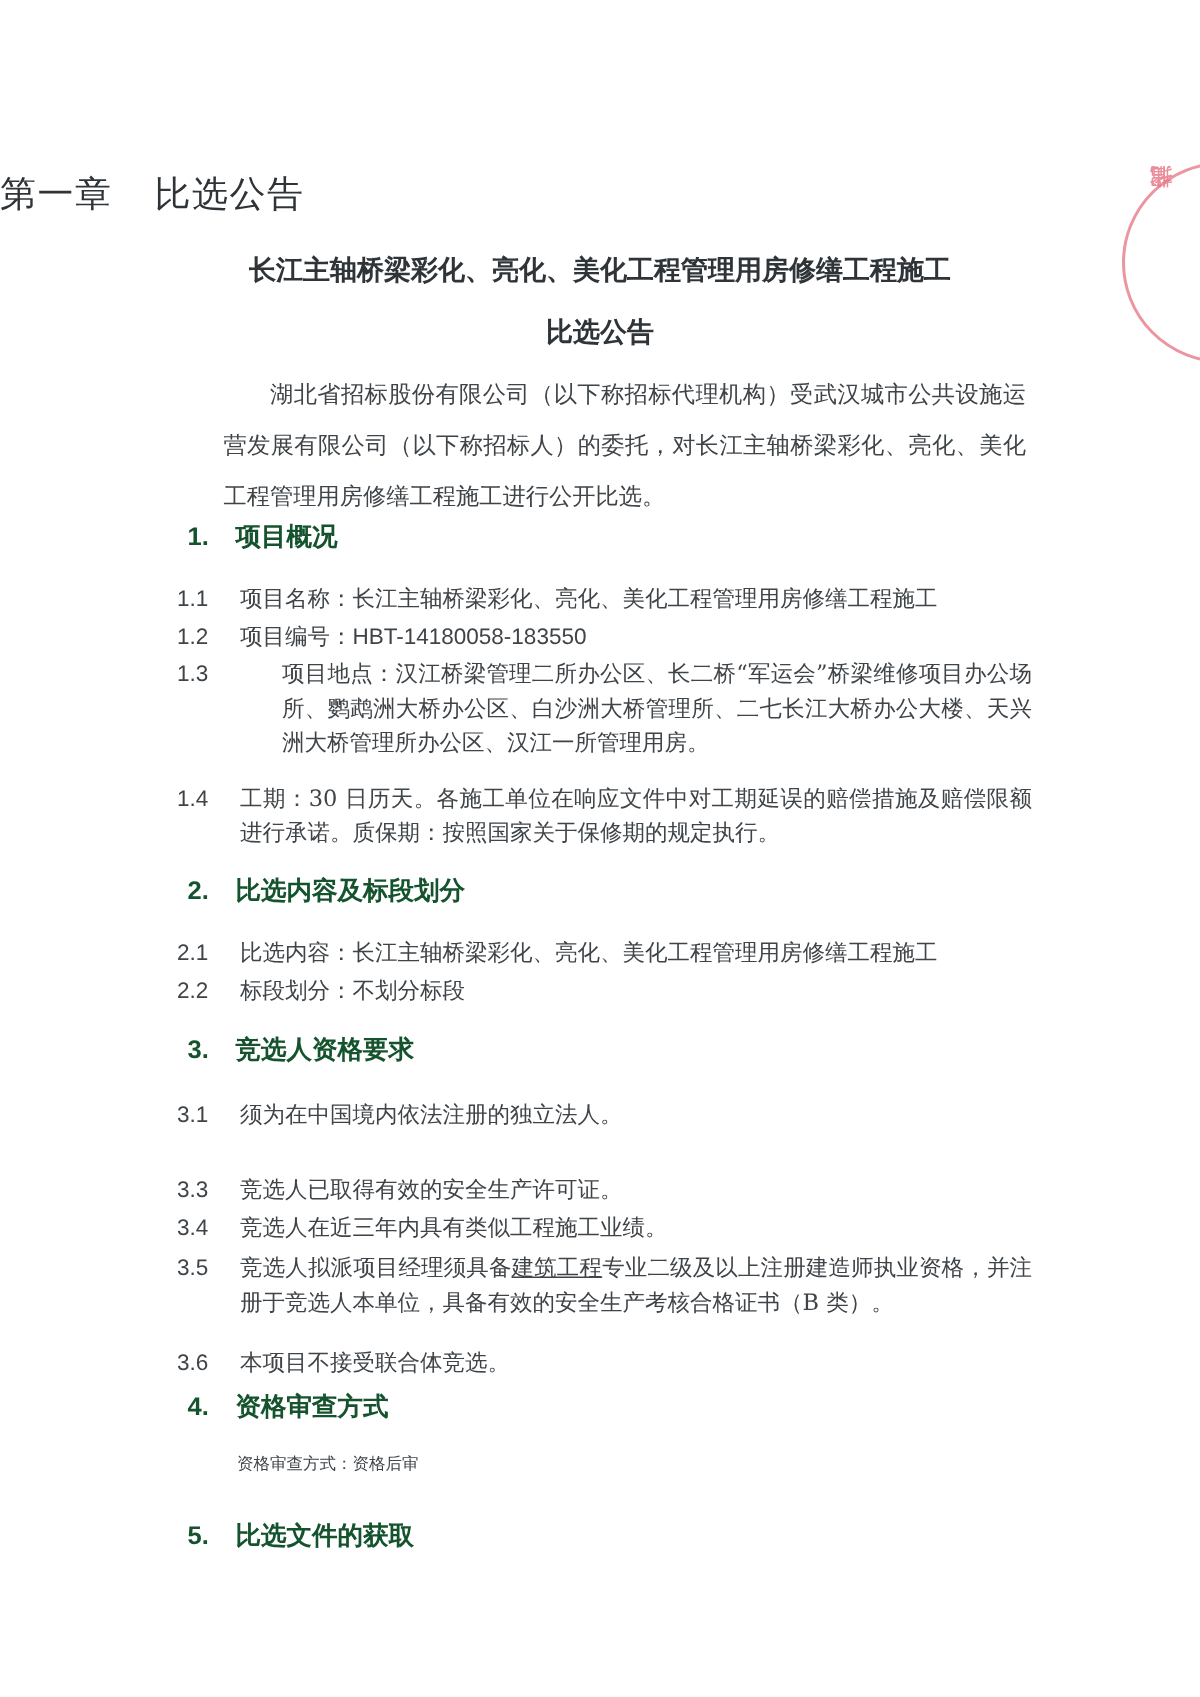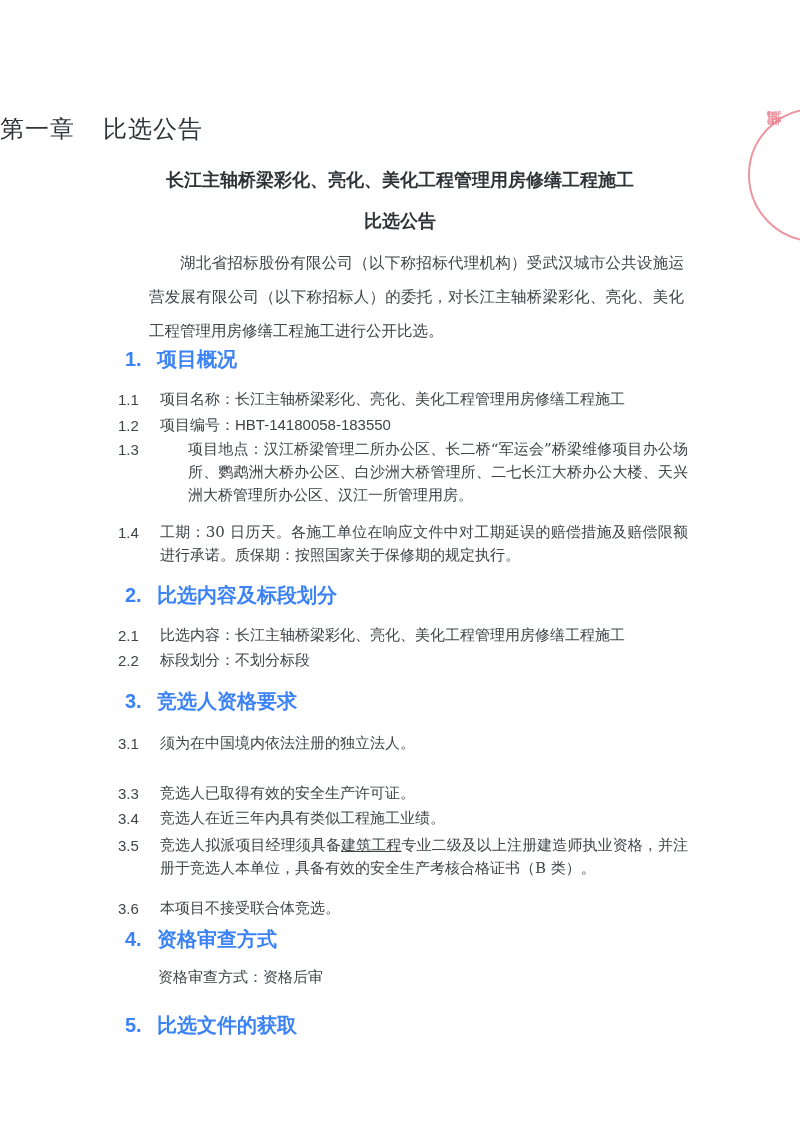--- a/index.html
+++ b/index.html
@@ -18,38 +18,38 @@
     position: absolute; left: 0; width: 800px; text-align: center;
     font-size: 18px; color: #2f3438; font-weight: bold;
   }
   .sub1 { top: 168px; }
   .sub2 { top: 209px; }
   .intro {
     position: absolute; left: 149px; top: 246px; width: 535px;
     font-size: 15.5px; line-height: 34px; text-indent: 31px; text-align: justify;
   }
   .sec-head {
-    position: absolute; left: 125px; font-size: 20px; font-weight: bold; color: #3b82f6;
+    position: absolute; left: 125px; font-size: 17px; font-weight: bold; color: #14532d;
   }
   .sec-head .num {
     display: inline-block; width: 32px;
     font-family: "Liberation Sans", sans-serif; font-weight: bold;
   }
   .item {
     position: absolute; left: 118px; width: 570px; font-size: 15px; line-height: 23px;
     display: flex;
   }
   .item .num {
     flex: 0 0 42px; font-family: "Liberation Sans", sans-serif; font-size: 15px; color: #3f4448;
   }
   .item .txt { flex: 1; text-align: justify; }
   .item .txt .code { font-family: "Liberation Sans", sans-serif; }
   .u { text-decoration: underline; }
   .plain {
-    position: absolute; left: 158px; font-size: 15px;
+    position: absolute; left: 158px; font-size: 11px;
   }
   .stamp {
     position: absolute; left: 748px; top: 108px; width: 130px; height: 130px;
     border: 2px solid #e77a8a; border-radius: 50%; opacity: 0.8;
   }
   .stamp-text {
     position: absolute; left: 762px; top: 138px; width: 20px;
     color: #e77a8a; font-size: 15px; line-height: 24px; writing-mode: vertical-rl;
     transform: rotate(180deg); opacity: 0.85;
   }

